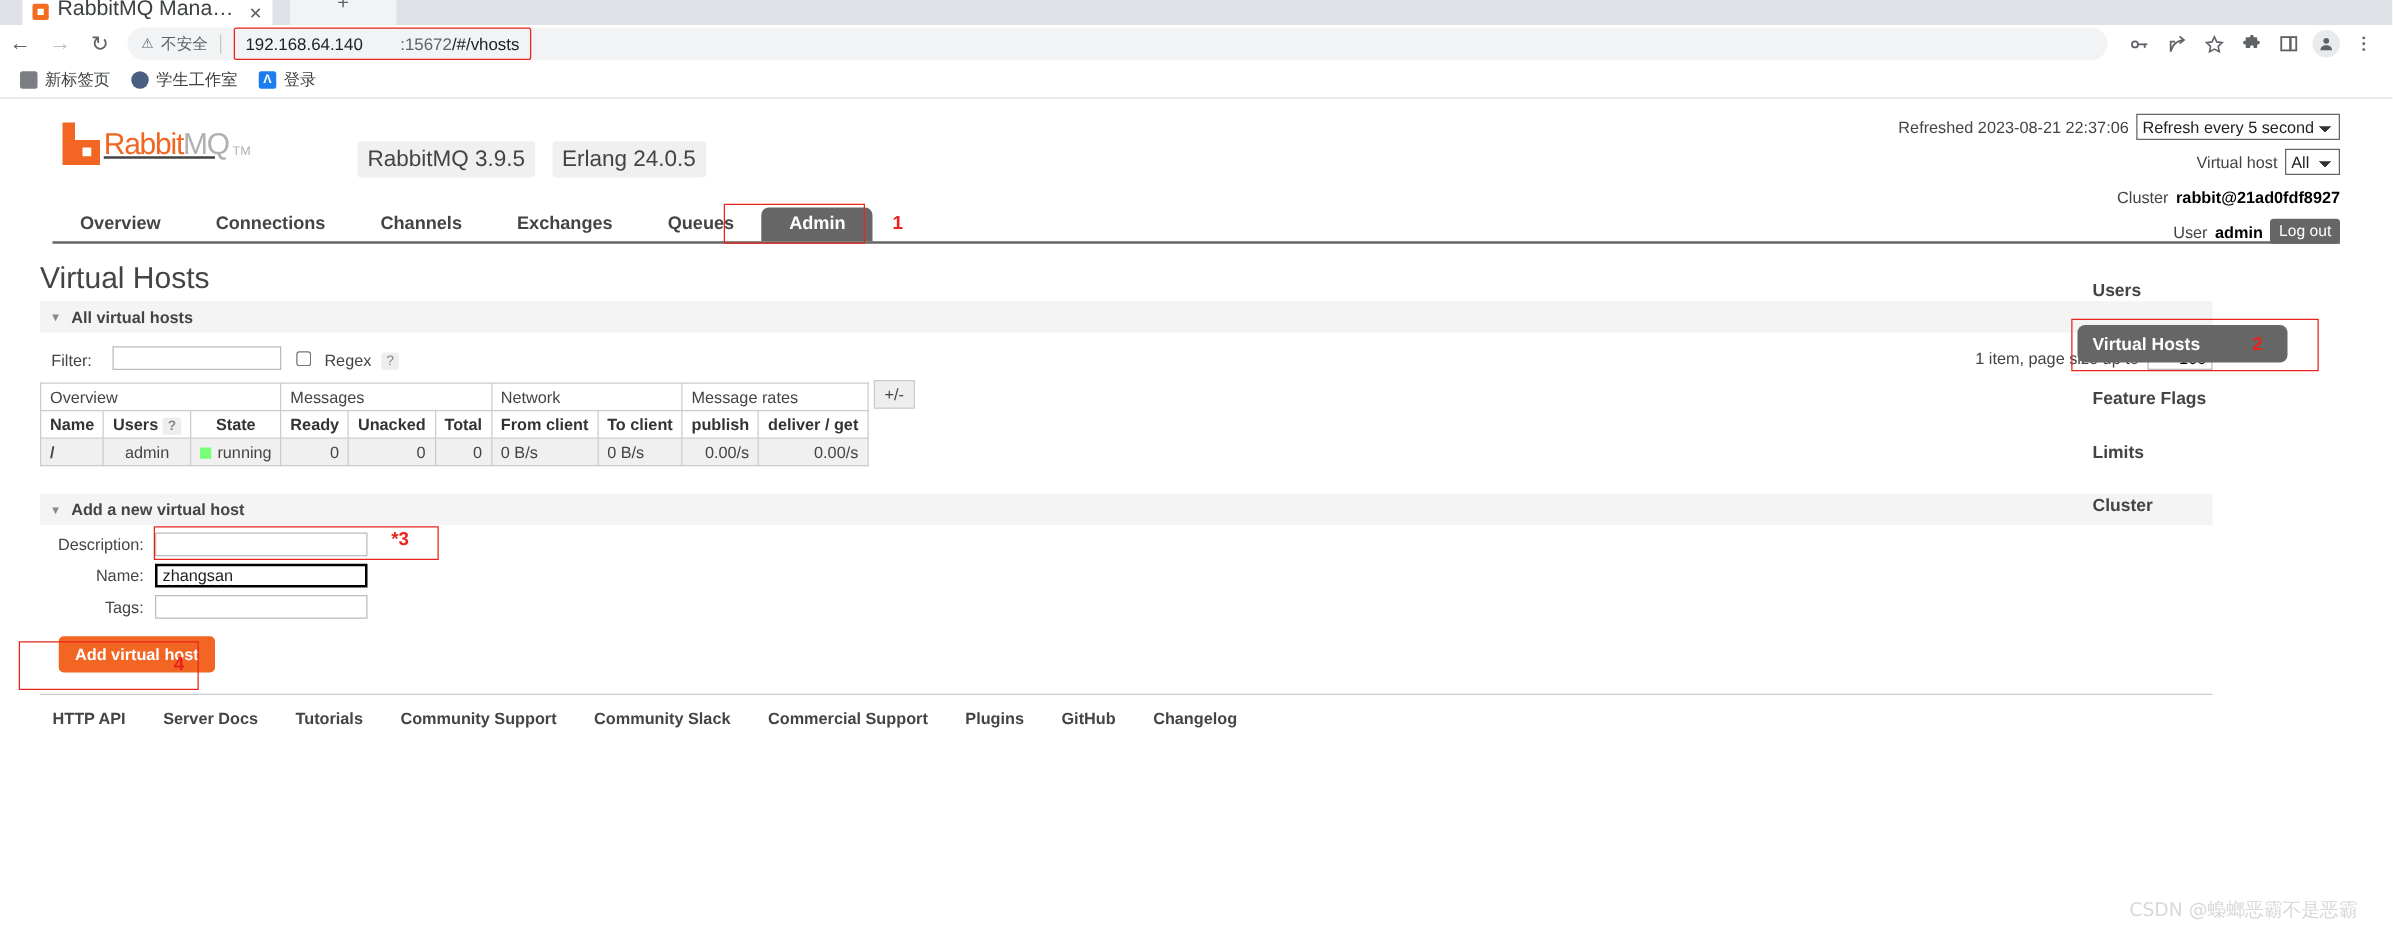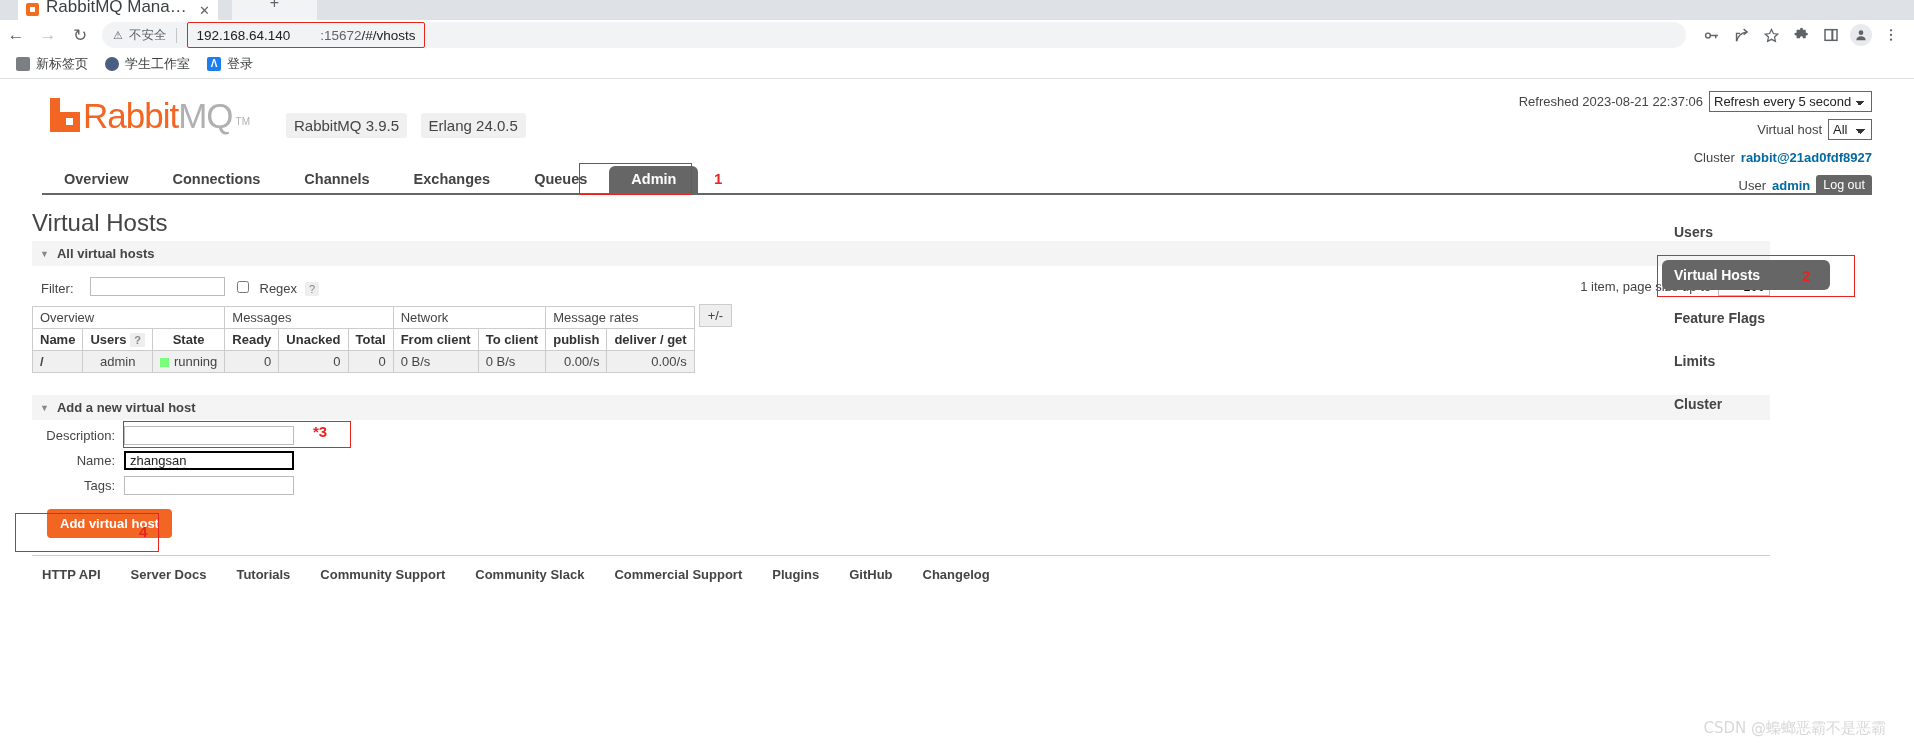--- a/index.html
+++ b/index.html
@@ -109,27 +109,27 @@
     width:30px; height:34px; position:relative;
   }
   .logo-mark .bar{
     position:absolute; background:#f26522;
   }
   .logo-mark .b1{ left:0; top:0; width:10px; height:34px; }
   .logo-mark .b2{ left:10px; top:14px; width:20px; height:20px; }
   .logo-mark .dot{
     position:absolute; left:16px; top:20px; width:7px; height:7px; background:#fff;
   }
-  .logo-text{ font-size:35px; line-height:33px; letter-spacing:-1px; font-weight:400; }
+  .logo-text{ font-size:24px; line-height:33px; letter-spacing:-1px; font-weight:400;text-decoration:underline; }
   .logo-text .rabbit{ color:#f26522; }
   .logo-text .mq{ color:#b0b0b0; }
   .logo-tm{ font-size:10px; color:#b0b0b0; margin-bottom:5px; }
 
   .badge{
-    display:inline-block; background:#f0f0f0; color:#444; font-size:15px;
+    display:inline-block; background:#f0f0f0; color:#444; font-size:18px;
     padding:4px 8px; border-radius:3px; margin-left:9px;
   }
   .badges{ position:absolute; left:277px; top:33px; }
 
   .header-right{
     position:absolute; right:42px; top:10px; text-align:right;
     font-size:13px; color:#444;
   }
   .hr-row{ display:flex; justify-content:flex-end; align-items:center; gap:6px;
            margin-bottom:6px; height:22px;}
@@ -137,21 +137,21 @@
     border:1px solid #666; background:#fff; font-size:13px; padding:1px 20px 1px 4px;
     color:#222; height:21px; appearance:none;
     font-family:"Liberation Sans", sans-serif;
     background-image:linear-gradient(45deg,transparent 50%,#333 50%),
                      linear-gradient(135deg,#333 50%,transparent 50%);
     background-position:calc(100% - 11px) 9px, calc(100% - 6px) 9px;
     background-size:5px 5px,5px 5px; background-repeat:no-repeat;
   }
   .sel.wide{ width:163px; }
   .sel.narrow{ width:44px; }
-  .bold{ font-weight:bold; color:#0369a1;text-align:center; }
+  .bold{ font-weight:bold; color:#000000;text-align:center; }
   .logout-btn{
     background:#666; color:#fff; font-size:12.5px; border:none; padding:3px 7px;
     border-radius:3px; font-family:"Liberation Sans", sans-serif; cursor:pointer;
   }
 
   
   .navtabs{
     position:relative; margin:0 42px; border-bottom:2px solid #666;
     height:30px; display:flex; align-items:flex-end; gap:0;
   }

